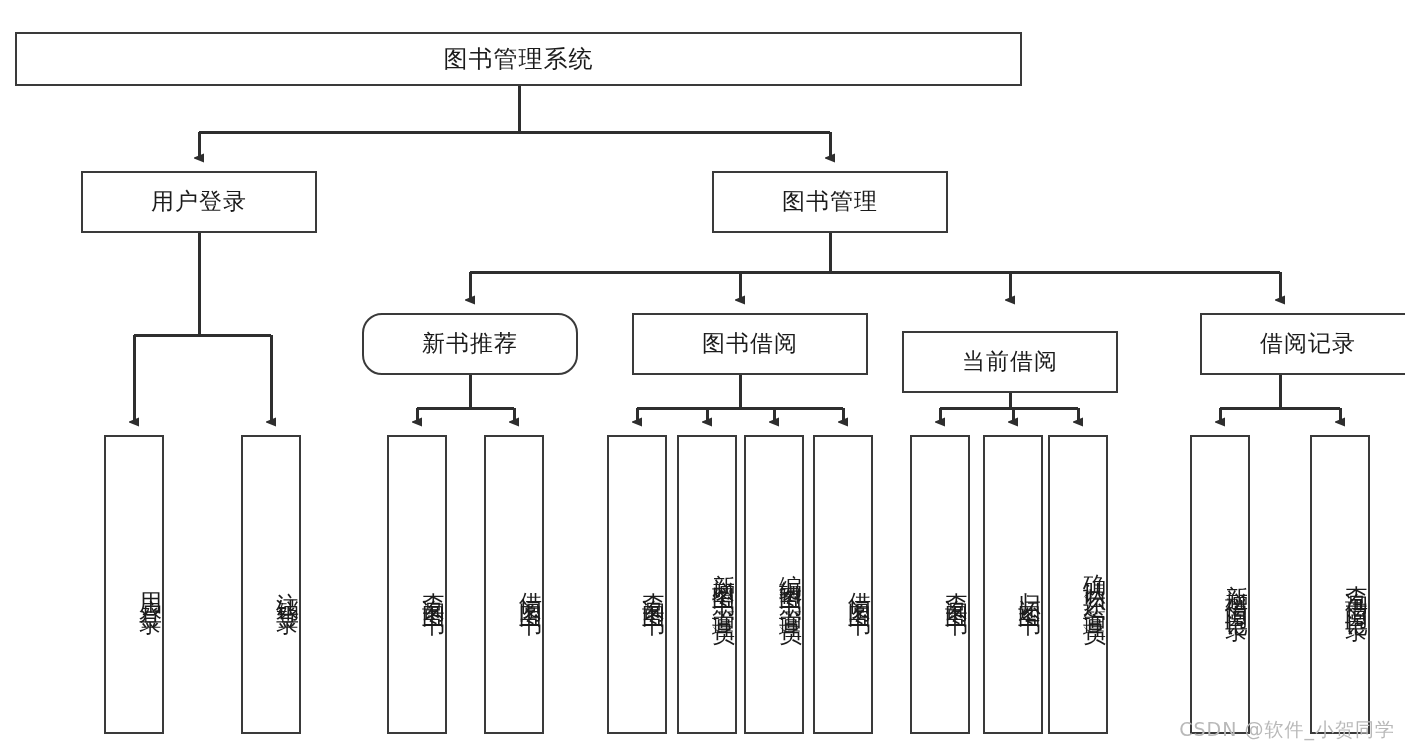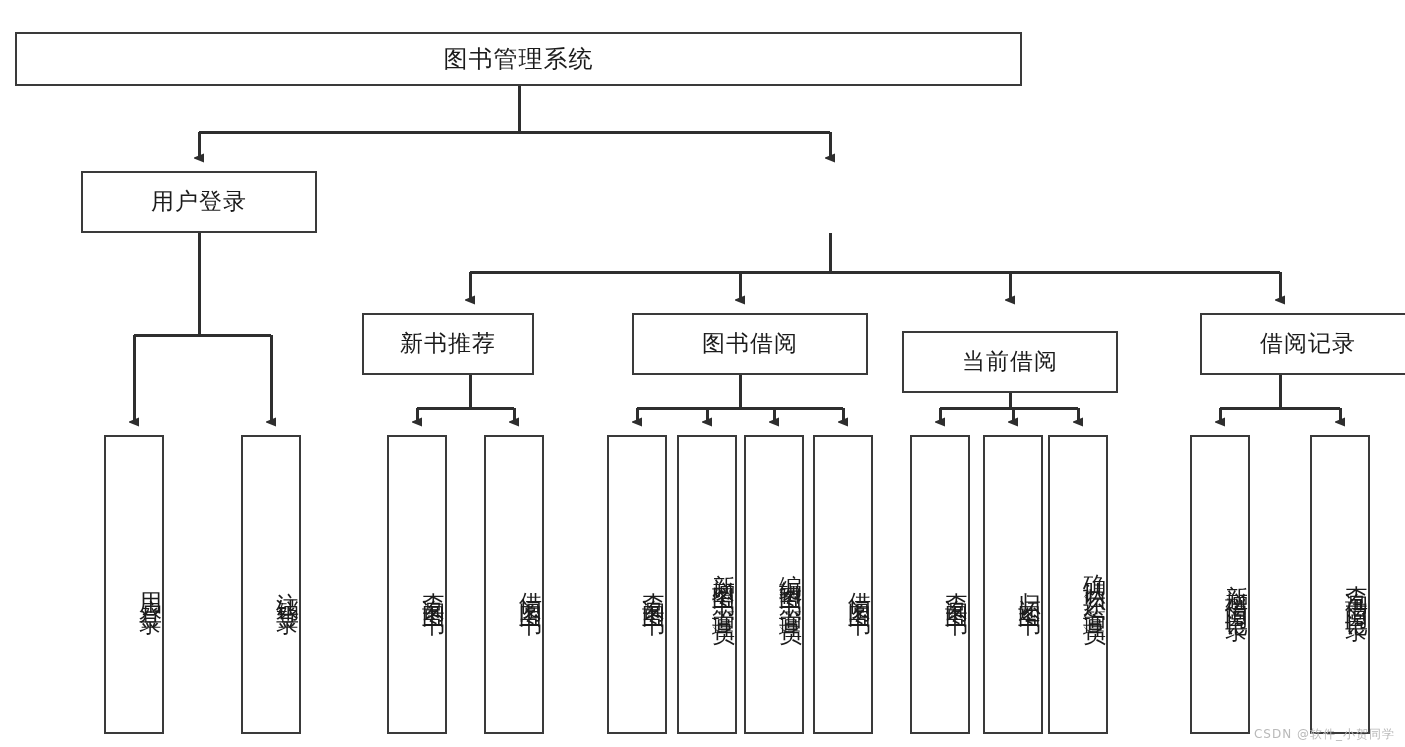--- a/index.html
+++ b/index.html
@@ -42,21 +42,21 @@
     white-space:nowrap;
   }
   .node.vert .vtext{
     writing-mode:vertical-rl;
     text-orientation:upright;
   }
   .watermark{
     position:absolute;
     right:10px;
     bottom:4px;
-    font-size:12px;
+    font-size:19px;
     color:#b9b9b9;
     letter-spacing:1px;
     white-space:nowrap;
     user-select:none;
   }
 </style>
 </head>
 <body>
 
 <div id="canvas">
@@ -112,22 +112,25 @@
     </g>
   </svg>
 
   <div class="node horiz root" style="left:15px;top:12px;width:1007px;height:54px;">
     <span>图书管理系统</span>
   </div>
 
   <div class="node horiz" style="left:81px;top:171px;width:236px;height:62px;">
     <span>用户登录</span>
   </div>
+  <div class="node horiz" style="left:712px;top:171px;width:236px;height:62px;">
+    <span>图书管理</span>
+  </div>
 
-  <div class="node horiz" style="left:362px;top:313px;width:172px;height:62px;">
+  <div class="node horiz" style="left:362px;top:313px;width:216px;height:62px;border-radius:20px;">
     <span>新书推荐</span>
   </div>
   <div class="node horiz" style="left:632px;top:313px;width:236px;height:62px;">
     <span>图书借阅</span>
   </div>
   <div class="node horiz" style="left:902px;top:331px;width:216px;height:62px;">
     <span>当前借阅</span>
   </div>
   <div class="node horiz" style="left:1200px;top:313px;width:216px;height:62px;">
     <span>借阅记录</span>

